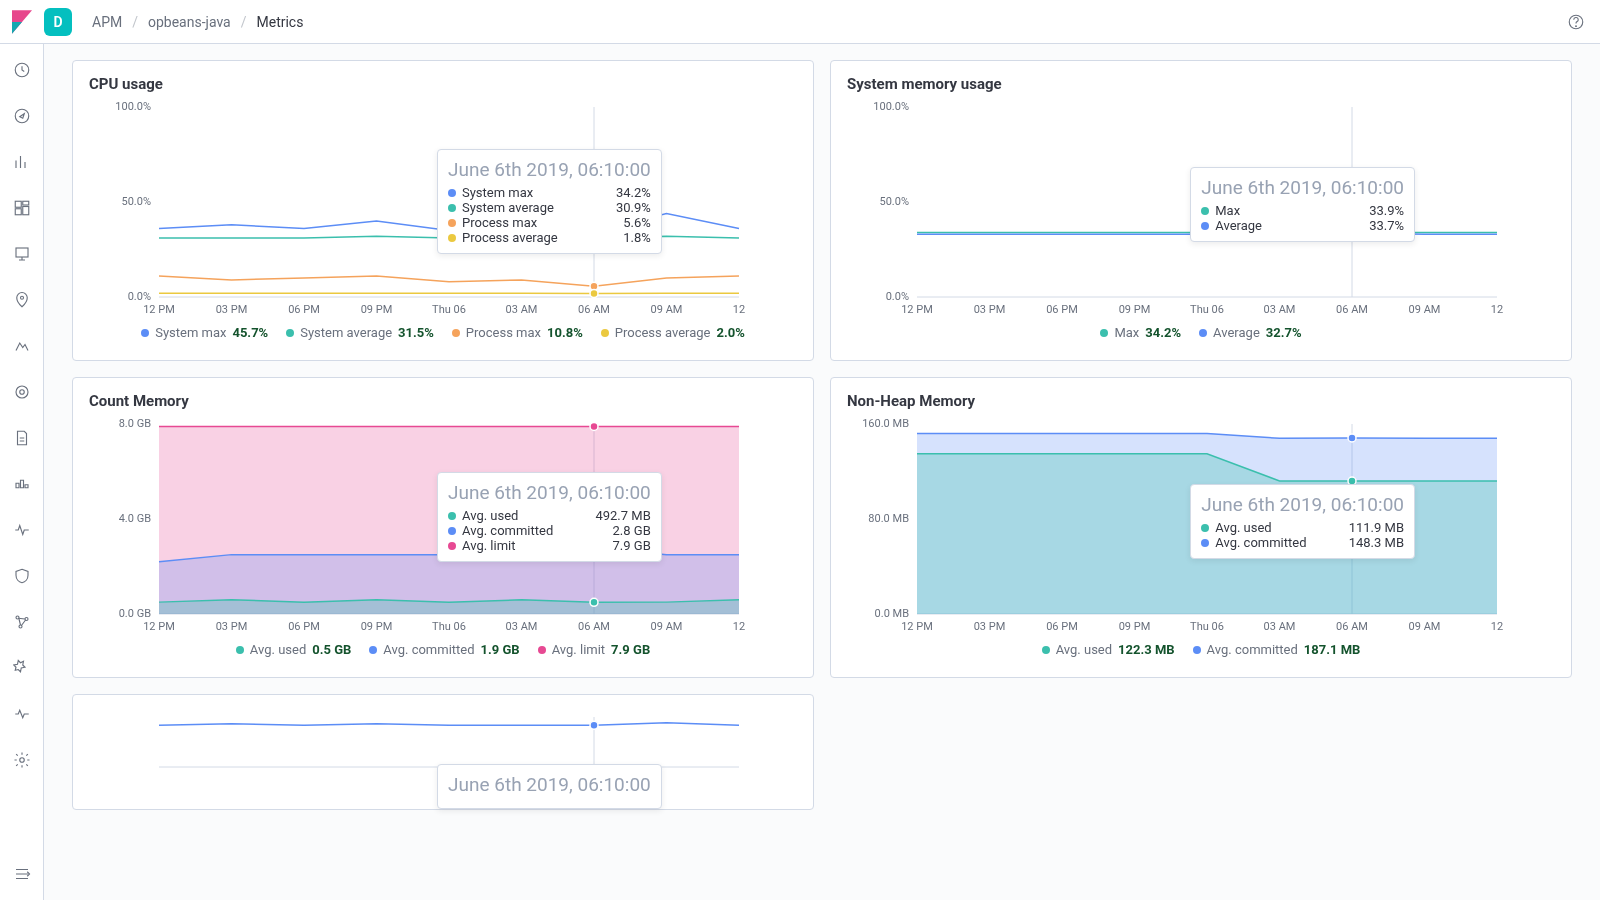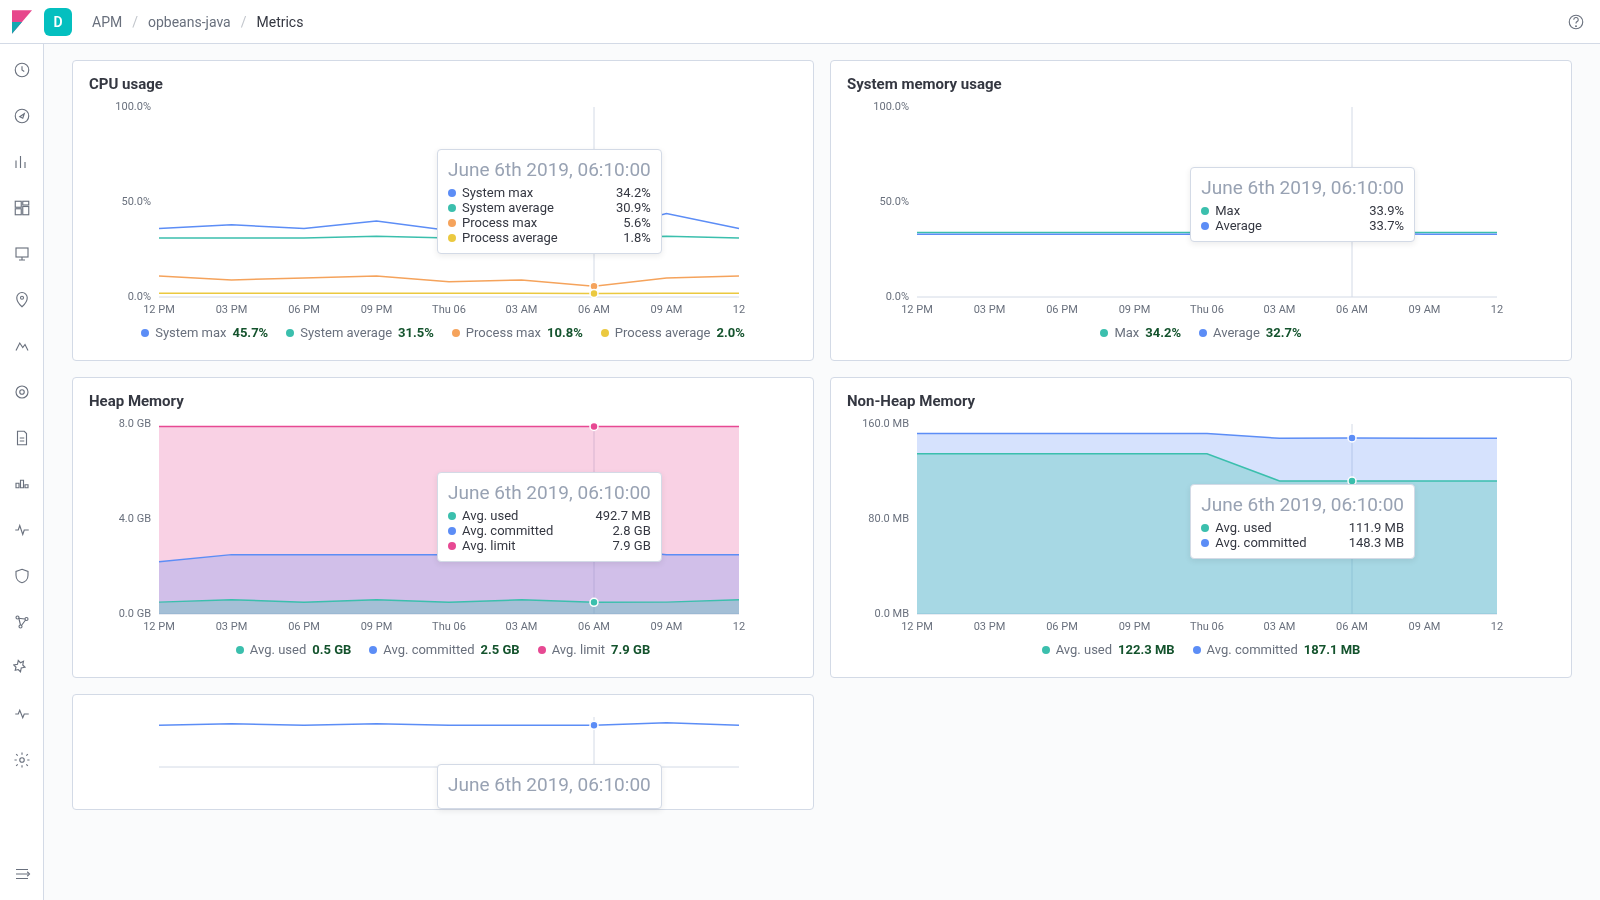--- a/index.html
+++ b/index.html
@@ -297,21 +297,21 @@
             </div>
             <div class="legend-item">
               <span class="dot" style="background:#5c8df6"></span>
               <span class="l">Average</span> 
               <span class="v">32.7%</span>
             </div>
           </div>
       </div>
 
       <div class="panel">
-        <div class="panel-title">Heap Memory</div>
+        <div class="panel-title">Count Memory</div>
         <div class="chart-wrap">
           <svg class="chart-svg" id="heap-svg" width="660" height="220">
               <text x="62" y="201" text-anchor="end">0.0 GB</text>
               <text x="62" y="106" text-anchor="end">4.0 GB</text>
               <text x="62" y="11" text-anchor="end">8.0 GB</text>
               <line x1="70" y1="198" x2="650" y2="198" class="axis-line"></line>
               <text x="70" y="214" text-anchor="middle">12 PM</text>
               <text x="142.5" y="214" text-anchor="middle">03 PM</text>
               <text x="215" y="214" text-anchor="middle">06 PM</text>
               <text x="287.5" y="214" text-anchor="middle">09 PM</text>
@@ -354,21 +354,21 @@
         </div>
         <div class="legend" id="heap-legend">
             <div class="legend-item">
               <span class="dot" style="background:#3bbfad"></span>
               <span class="l">Avg. used</span> 
               <span class="v">0.5 GB</span>
             </div>
             <div class="legend-item">
               <span class="dot" style="background:#5c8df6"></span>
               <span class="l">Avg. committed</span> 
-              <span class="v">2.5 GB</span>
+              <span class="v">1.9 GB</span>
             </div>
             <div class="legend-item">
               <span class="dot" style="background:#e74993"></span>
               <span class="l">Avg. limit</span> 
               <span class="v">7.9 GB</span>
             </div>
           </div>
       </div>
 
       <div class="panel">

